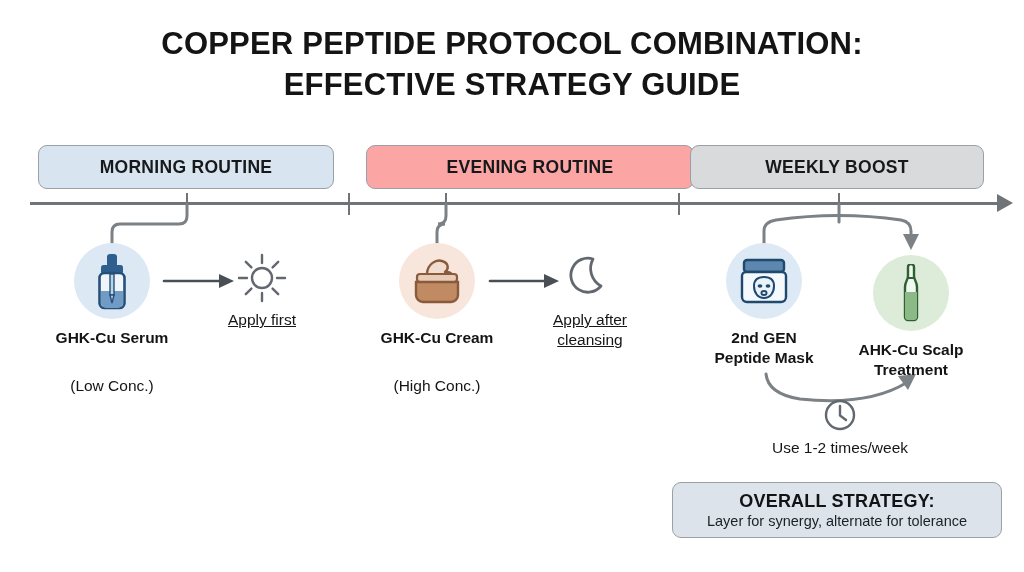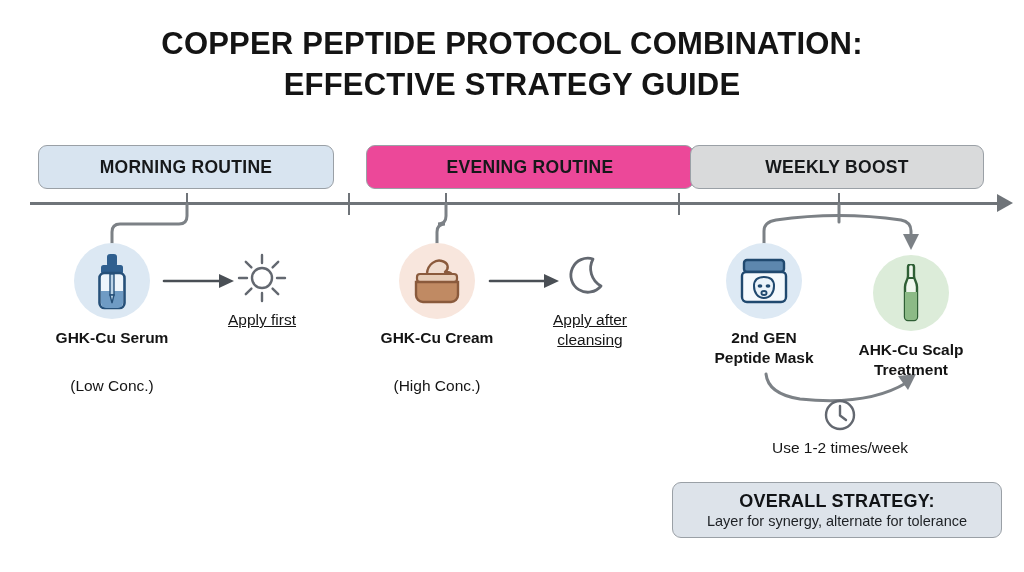--- a/index.html
+++ b/index.html
@@ -71,21 +71,21 @@
     box-sizing: border-box;
     display: flex;
     align-items: center;
     justify-content: center;
     font-size: 17.5px;
     font-weight: bold;
     letter-spacing: 0.3px;
     color: #16181a;
   }
   #phase-morning { left: 38px;  width: 296px; background: #d8e4f0; }
-  #phase-evening { left: 366px; width: 328px; background: #ec4899; }
+  #phase-evening { left: 366px; width: 328px; background: #fca5a5; }
   #phase-weekly  { left: 690px; width: 294px; background: #d9dadb; }
 
   
   .connector-svg {
     position: absolute;
     left: 0;
     top: 0;
     width: 1024px;
     height: 572px;
     pointer-events: none;

